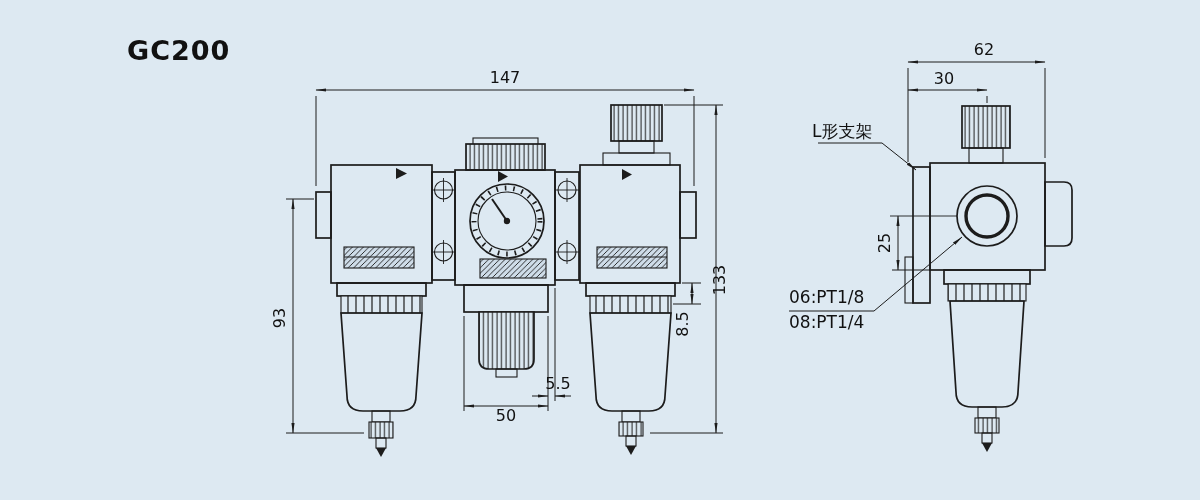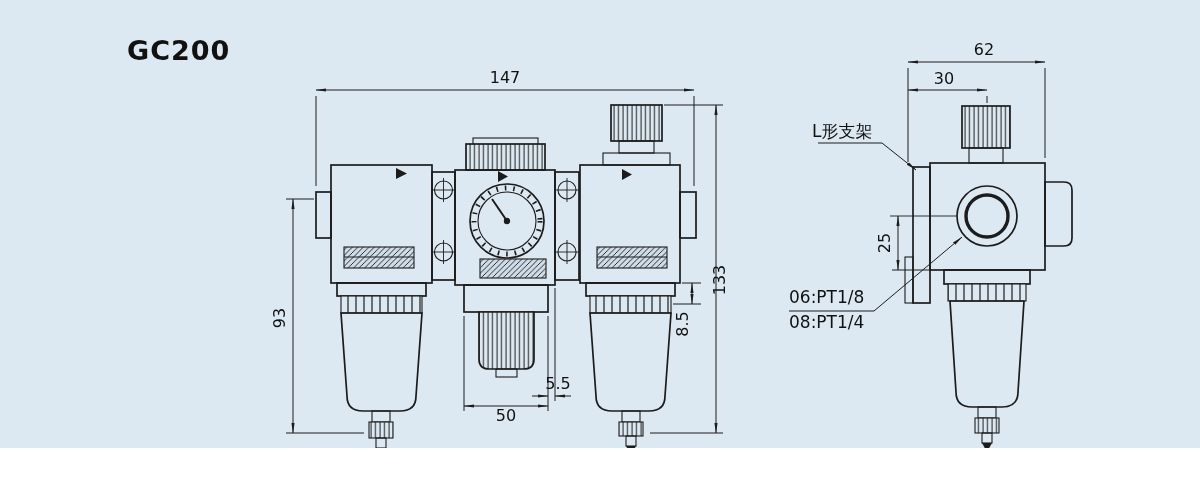--- a/index.html
+++ b/index.html
@@ -1,18 +1,18 @@
 <!DOCTYPE html>
 <html><head>
 <meta charset="utf-8">
 <style>
   html,body { margin:0; padding:0; }
   .page {
     position:relative;
-    width:1200px; height:448px;
+    width:1200px; height:500px;
     background:#dde9f2;
     overflow:hidden;
     font-family:"DejaVu Sans", sans-serif;
   }
   svg { display:block; }
   .s  { stroke:#1c1c1c; stroke-width:1.7; stroke-linejoin:miter; }
   .s1 { stroke:#1c1c1c; stroke-width:1.1; }
   .dim { stroke:#1c1c1c; stroke-width:1; fill:none; }
   .cl  { stroke:#1c1c1c; stroke-width:0.9; fill:none; }
   .needle { stroke:#1c1c1c; stroke-width:2; }

